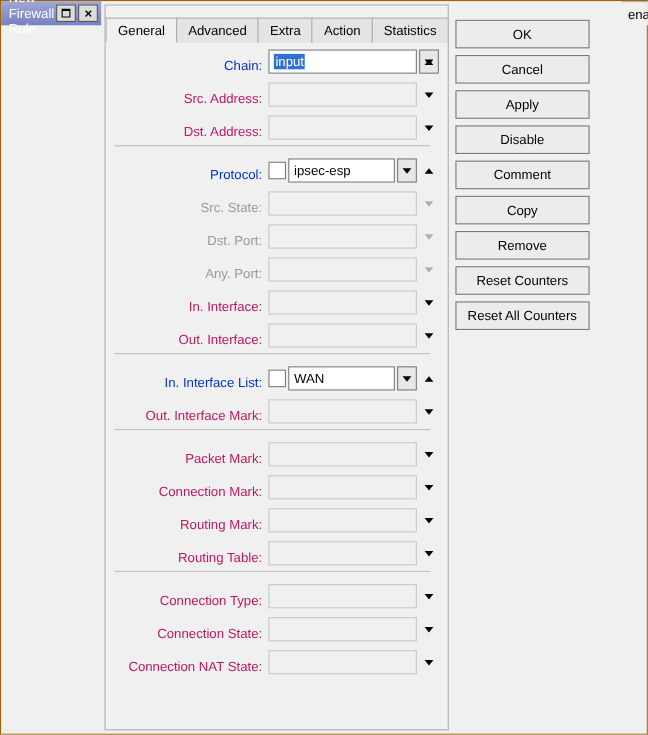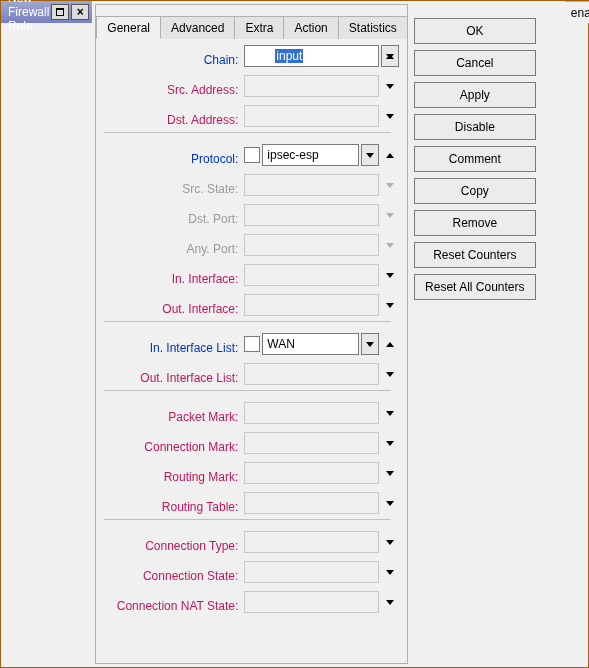--- a/index.html
+++ b/index.html
@@ -14,21 +14,21 @@
   .tab { padding: 4px 10px; border: 1px solid #b0b0b0; border-bottom: none; background: #e4e4e4; margin-right: -1px; cursor: default; position: relative; top: 11px; }
   .tab.active { background: #f0f0f0; border-bottom: 1px solid #f0f0f0; z-index: 2; }
   .form { flex: 1; padding: 10px 8px 8px 0; overflow: auto; }
   .row { display: flex; align-items: flex-end; height: 28px; margin-bottom: 2px; }
   .label { width: 148px; text-align: right; padding-right: 6px; color: #be185d; }
   .label.blue { color: #0033cc; }
   .label.gray { color: #9a9a9a; }
   .field { flex: 1; display: flex; align-items: center; gap: 2px; }
   .input { height: 22px; background: #fff; border: 1px solid #7a7a7a; padding: 2px 4px; flex: 1; display: flex; align-items: center; }
   .input.sel { background: #fff; }
-  .selected-text { background: #3070d0; color: #fff; padding: 0 1px; margin-left: 26px; }
+  .selected-text { background: #3070d0; color: #fff; padding: 0 1px; }
   .chk { width: 16px; height: 16px; border: 1px solid #7a7a7a; background: #fff; flex-shrink: 0; }
   .ddbtn { width: 18px; height: 22px; border: 1px solid #7a7a7a; background: #e8e8e8; display: flex; align-items: center; justify-content: center; cursor: default; }
   .ddbtn.flat { border: none; background: transparent; }
   .arrow-down { width:0; height:0; border-left:4px solid transparent; border-right:4px solid transparent; border-top:5px solid #000; }
   .arrow-down.gray { border-top-color: #b0b0b0; }
   .arrow-up { width:0; height:0; border-left:4px solid transparent; border-right:4px solid transparent; border-bottom:5px solid #000; }
   .emptybox { flex: 1; height: 22px; border: 1px solid #c8c8c8; background: #f0f0f0; }
   .sep { height: 1px; background: #c0c0c0; margin: 5px 8px 5px 8px; }
   .right { width: 134px; padding: 14px 6px 0 6px; display: flex; flex-direction: column; gap: 6px; }
   .btn { height: 26px; border: 1px solid #7a7a7a; background: #ececec; display: flex; align-items: center; justify-content: center; cursor: default; }
@@ -174,21 +174,21 @@
             <div class="ddbtn">
                 <span style="width:0;height:0;border-left:4px solid transparent;border-right:4px solid transparent;border-top:5px solid #000;"></span>
               </div>
             <div class="ddbtn flat">
                 <span class="arrow-up"></span>
               </div>
           </div>
         </div>
 
         <div class="row">
-          <div class="label">Out. Interface List:</div>
+          <div class="label">Out. Interface Mark:</div>
           <div class="field">
             <div class="emptybox"></div>
             <div class="ddbtn flat">
                 <span class="arrow-down"></span>
               </div>
           </div>
         </div>
 
         <div class="sep"></div>
 

